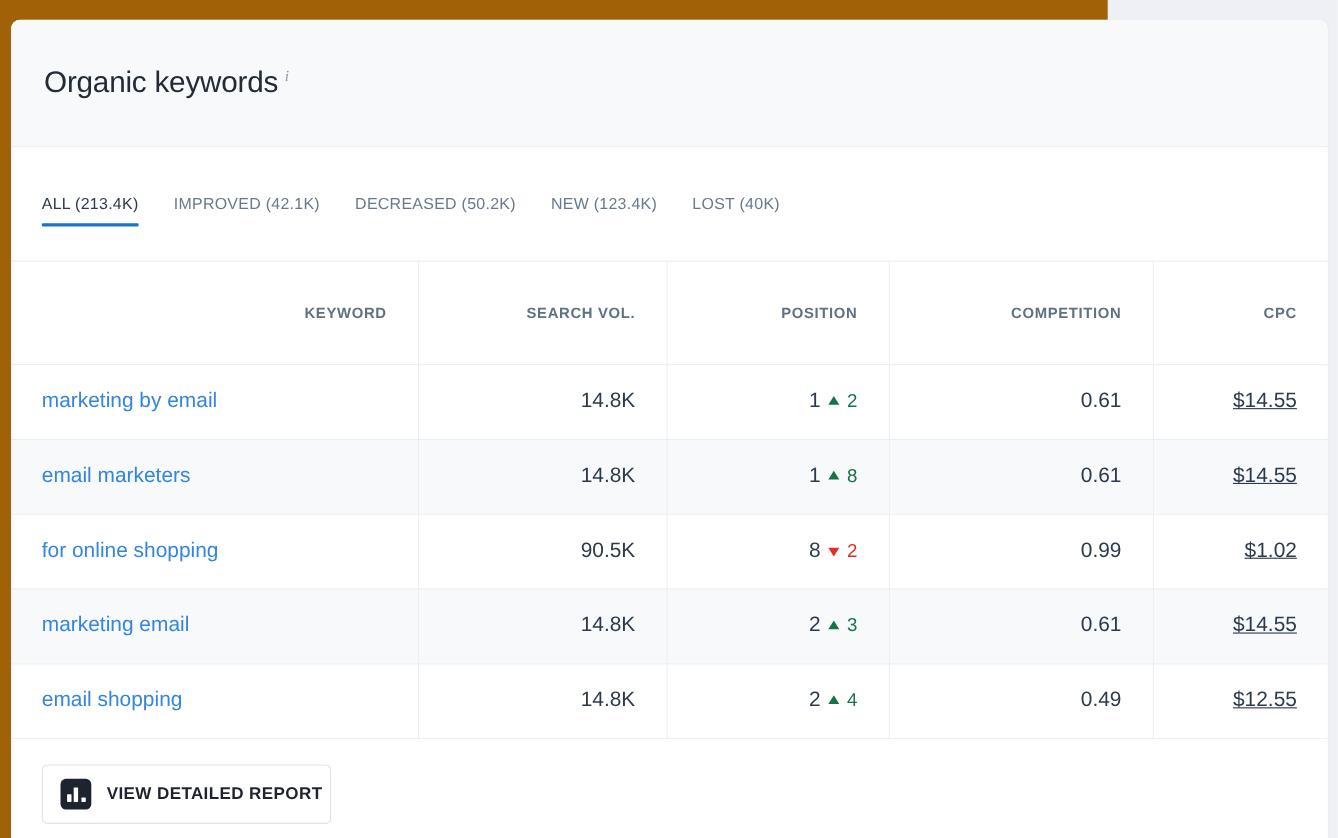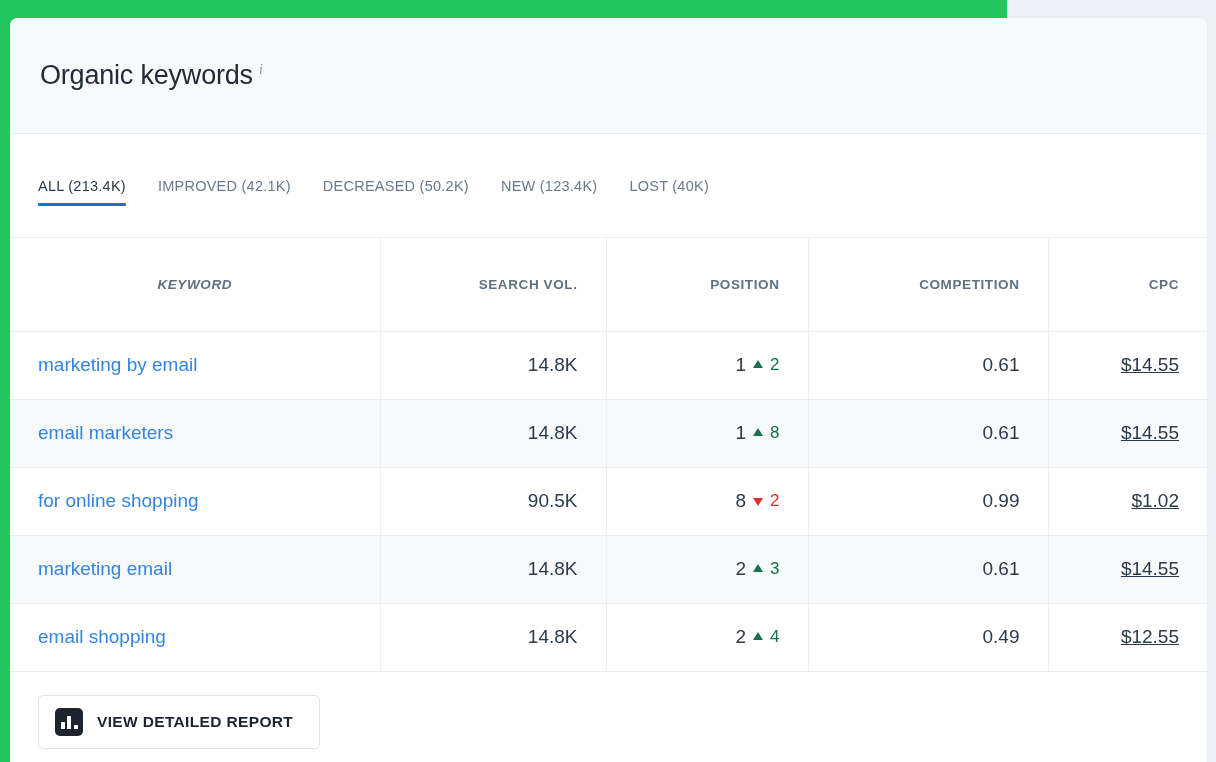--- a/index.html
+++ b/index.html
@@ -8,21 +8,21 @@
     height: 762px;
     background: #eef0f5;
     font-family: "Liberation Sans", sans-serif;
     -webkit-font-smoothing: antialiased;
     overflow: hidden;
   }
   .page {
     position: relative;
     width: 1007px;
     height: 762px;
-    background: #22c55e;
+    background: #a16207;
   }
   .card {
     position: absolute;
     left: 10px;
     top: 18px;
     width: 1197px;
     min-height: 760px;
     background: #ffffff;
     border-radius: 8px 8px 0 0;
     overflow: hidden;
@@ -95,21 +95,21 @@
     font-size: 13.5px;
     font-weight: 700;
     letter-spacing: 0.6px;
     color: #5f7183;
     border-right: 1px solid #eceef2;
     border-bottom: 1px solid #eceef2;
     padding: 0 28px;
     vertical-align: middle;
   }
   thead th:last-child { border-right: none; }
-  th.col-keyword { text-align: center; width: 370px; font-style: italic; }
+  th.col-keyword { text-align: right; width: 370px; }
   th.col-num { text-align: right; }
   th.col-vol { width: 226px; margin-left: 32px; }
   th.col-pos { width: 202px; }
   th.col-comp { width: 240px; }
   th.col-cpc  { width: 159px; }
 
   tbody td {
     height: 68px;
     border-right: 1px solid #eceef2;
     border-bottom: 1px solid #eceef2;
@@ -161,21 +161,21 @@
   
   .card-footer {
     padding: 23px 28px 30px 28px;
     background: #ffffff;
   }
   .report-btn {
     display: inline-flex;
     align-items: center;
     gap: 14px;
     height: 54px;
-    padding: 0 26px 0 16px;
+    padding: 0 7px 0 16px;
     background: #ffffff;
     border: 1px solid #dfe3ea;
     border-radius: 5px;
     cursor: pointer;
     font-family: inherit;
   }
   .btn-icon {
     width: 28px; height: 28px;
     background: #1d2430;
     border-radius: 5px;

